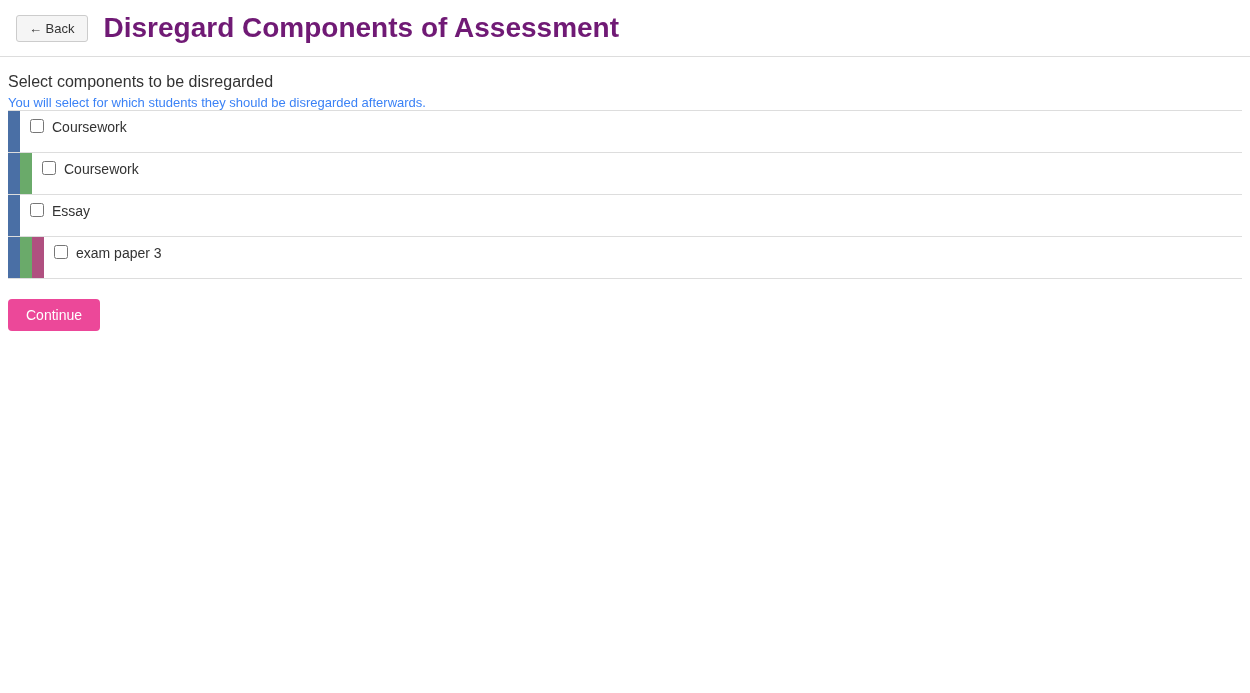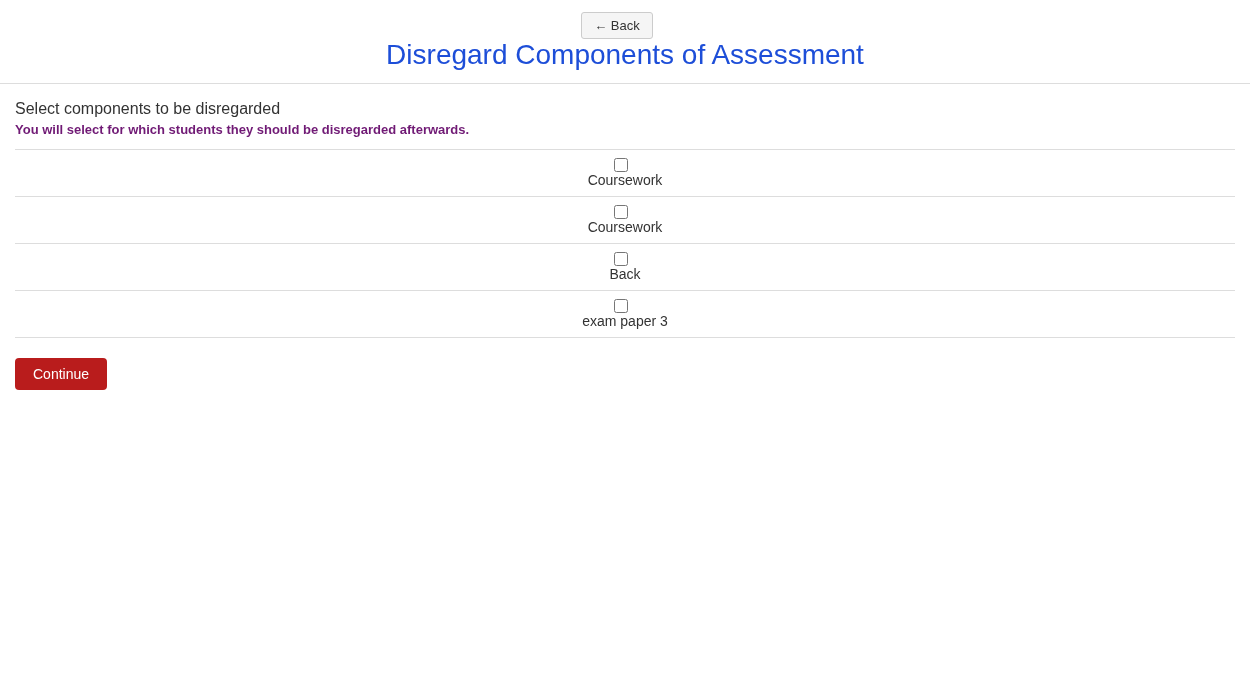--- a/index.html
+++ b/index.html
@@ -1,19 +1,18 @@
 <!DOCTYPE html>
 <html><head>
   <meta charset="utf-8">
   <style>
     * {
       box-sizing: border-box;
       margin: 0;
       padding: 0;
-      flex-direction: column;
     }
 
     body {
       font-family: Arial, sans-serif;
       font-size: 14px;
       color: #333;
       background: #fff;
       width: 1250px;
       min-height: 693px;
     }
@@ -34,40 +33,38 @@
       color: #333;
       font-size: 13px;
       cursor: pointer;
       border-radius: 3px;
       margin-right: 16px;
       white-space: nowrap;
     }
 
     .page-title {
       font-size: 28px;
-      font-weight: normal;
-      color: #1d4ed8;
+      font-weight: bold;
+      color: #701a75;
     }
 
     .content {
-      padding: 16px 15px;
+      padding: 16px 8px;
     }
 
     .select-heading {
       font-size: 16px;
       font-weight: normal;
       margin-bottom: 4px;
       color: #333;
     }
 
     .select-subtext {
       font-size: 13px;
-      color: #701a75;
-      margin-bottom: 12px;
-      font-weight: bold;
+      color: #3b82f6;
     }
 
     .components-list {
       border-top: 1px solid #ddd;
     }
 
     .component-row {
       display: flex;
       align-items: stretch;
       border-bottom: 1px solid #ddd;
@@ -91,41 +88,41 @@
     .bar-green {
       background-color: #6aaa6a;
     }
 
     .bar-pink {
       background-color: #b05080;
     }
 
     .row-content {
       display: flex;
-      align-items: center;
+      align-items: flex-start;
       padding: 8px 10px;
       flex: 1;
     }
 
     .row-content input[type="checkbox"] {
       margin-right: 8px;
       cursor: pointer;
       width: 14px;
       height: 14px;
     }
 
     .row-label {
       font-size: 14px;
       color: #333;
     }
 
     .continue-btn {
       margin-top: 20px;
       padding: 8px 18px;
-      background: #b91c1c;
+      background: #ec4899;
       color: #fff;
       border: none;
       border-radius: 4px;
       font-size: 14px;
       cursor: pointer;
     }
   </style>
 </head>
 <body>
 
@@ -158,21 +155,21 @@
           <input type="checkbox" style="">
           <span class="row-label">Coursework</span>
         </div>
       </div>
       <div class="component-row">
         <div class="indent-bar">
           <div class="bar-segment bar-blue"></div>
         </div>
         <div class="row-content">
           <input type="checkbox" style="">
-          <span class="row-label">Back</span>
+          <span class="row-label">Essay</span>
         </div>
       </div>
       <div class="component-row">
         <div class="indent-bar">
           <div class="bar-segment bar-blue"></div>
           <div class="bar-segment bar-green"></div>
           <div class="bar-segment bar-pink"></div>
         </div>
         <div class="row-content">
           <input type="checkbox" style="">

